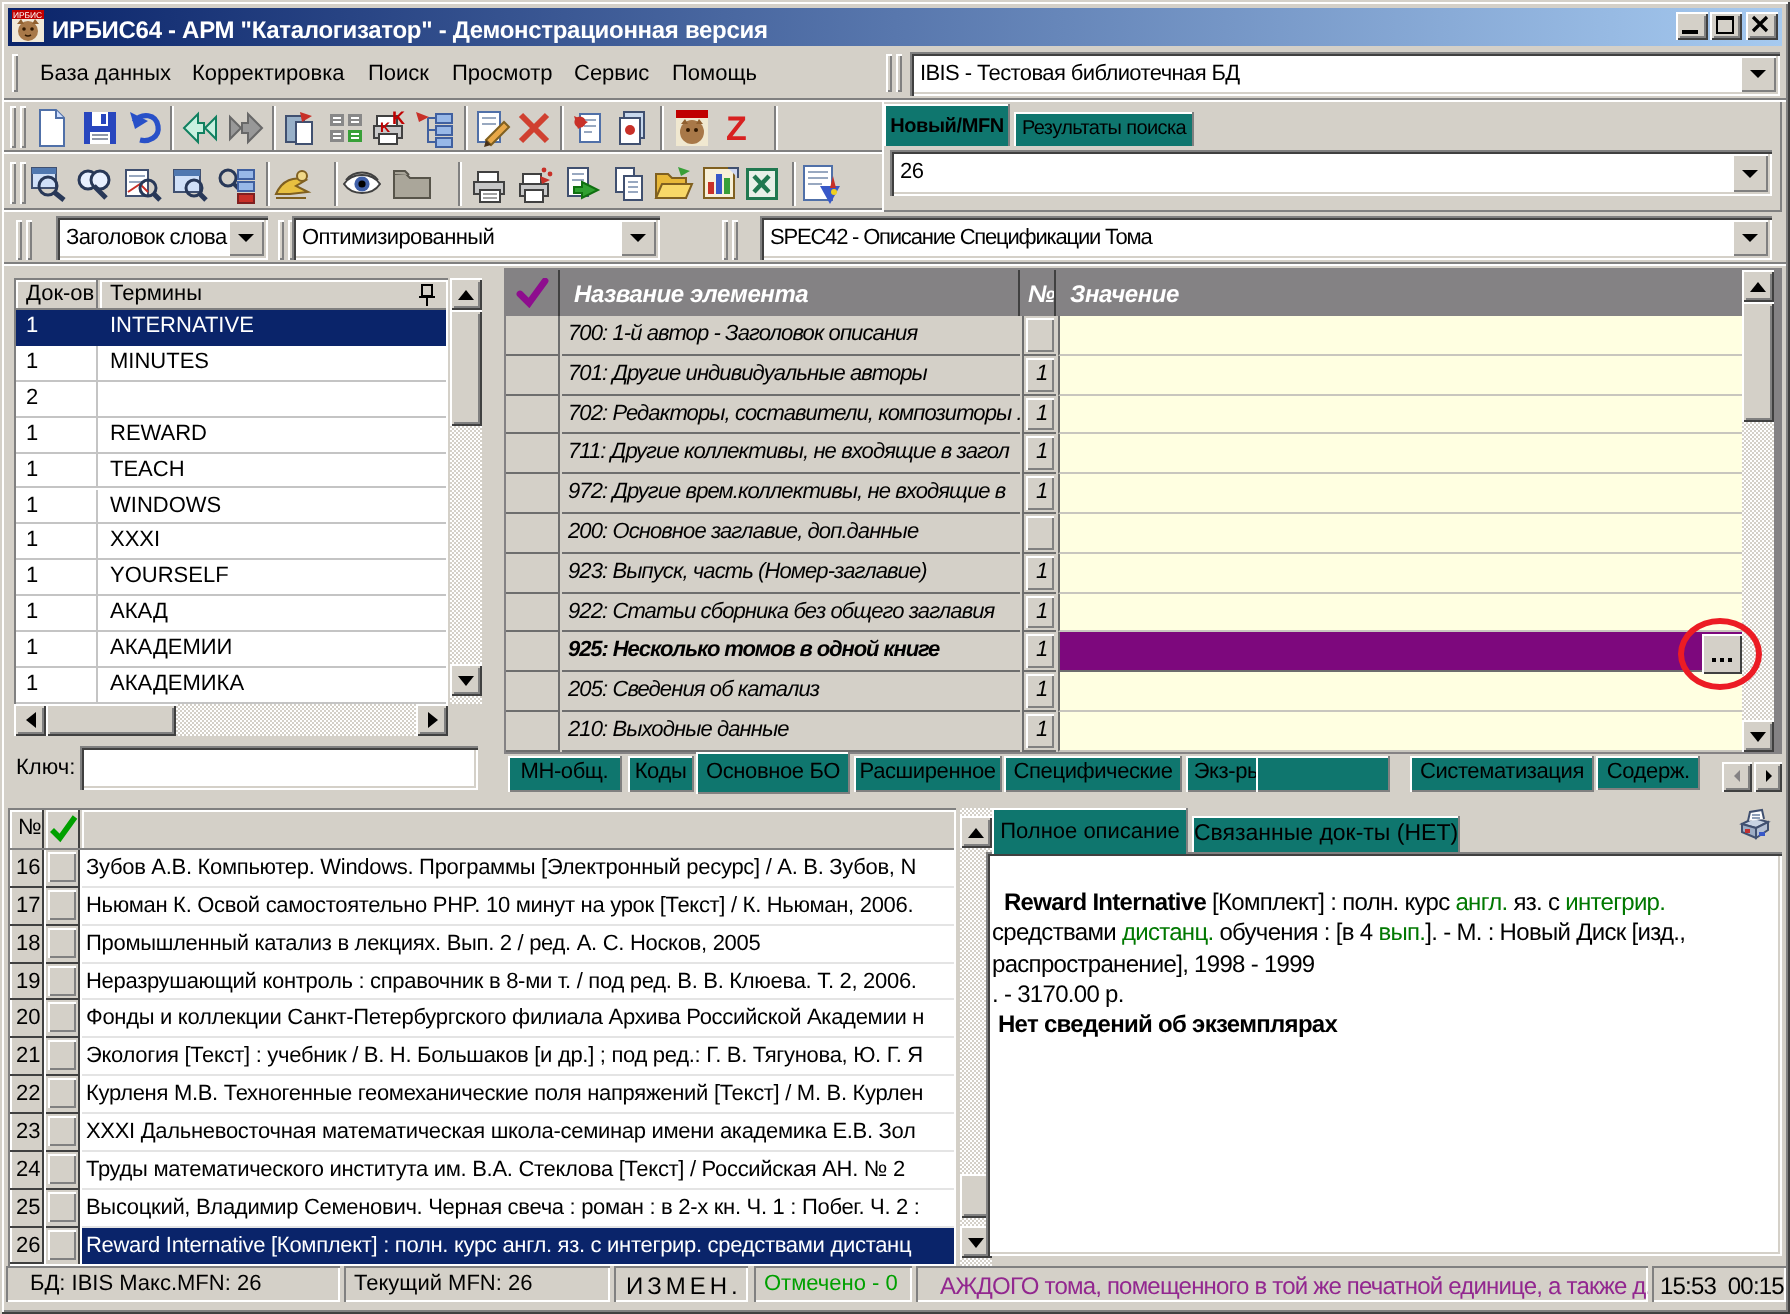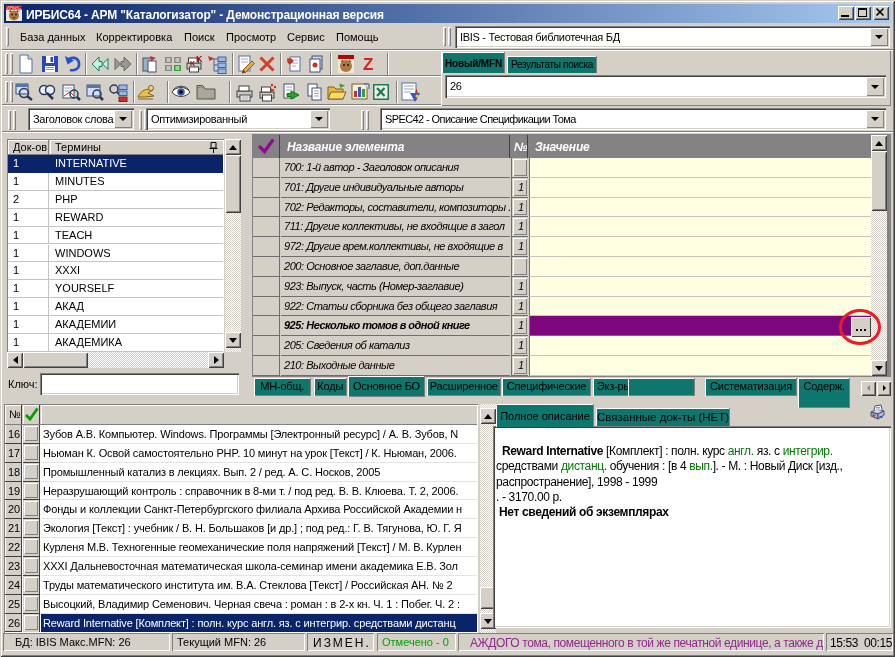--- a/index.html
+++ b/index.html
@@ -372,21 +372,20 @@
         <div class="cell" style="left:42px;right:0;padding:2px 0 0 5px;border-bottom:1px solid #C4C4C4;">INTERNATIVE</div>
         <div class="abs" style="left:0;right:0;bottom:0;height:1px;background:#0A246A;"></div>
       </div>
       <div class="abs" style="left:1px;top:33.9px;right:1px;height:17.9px;">
         <div class="cell" style="left:0;width:41px;padding:2px 0 0 5px;border-right:1px solid #C4C4C4;">1</div>
         <div class="cell" style="left:42px;right:0;padding:2px 0 0 5px;border-bottom:1px solid #C4C4C4;">MINUTES</div>
         <div class="abs" style="left:0;right:0;bottom:0;height:1px;background:#C4C4C4;"></div>
       </div>
       <div class="abs" style="left:1px;top:51.8px;right:1px;height:17.9px;">
         <div class="cell" style="left:0;width:41px;padding:2px 0 0 5px;border-right:1px solid #C4C4C4;">2</div>
-        <div class="cell" style="left:42px;right:0;padding:2px 0 0 5px;border-bottom:1px solid #C4C4C4;">PHP</div>
         <div class="abs" style="left:0;right:0;bottom:0;height:1px;background:#C4C4C4;"></div>
       </div>
       <div class="abs" style="left:1px;top:69.7px;right:1px;height:17.9px;">
         <div class="cell" style="left:0;width:41px;padding:2px 0 0 5px;border-right:1px solid #C4C4C4;">1</div>
         <div class="cell" style="left:42px;right:0;padding:2px 0 0 5px;border-bottom:1px solid #C4C4C4;">REWARD</div>
         <div class="abs" style="left:0;right:0;bottom:0;height:1px;background:#C4C4C4;"></div>
       </div>
       <div class="abs" style="left:1px;top:87.6px;right:1px;height:17.9px;">
         <div class="cell" style="left:0;width:41px;padding:2px 0 0 5px;border-right:1px solid #C4C4C4;">1</div>
         <div class="cell" style="left:42px;right:0;padding:2px 0 0 5px;border-bottom:1px solid #C4C4C4;">TEACH</div>
@@ -557,21 +556,21 @@
   <div class="sbtn" style="left:0;top:16px;width:16px;height:60px;"></div>
 </div>
 <div class="tab" style="left:253.6px;top:378px;width:57.2px;height:18px;padding-top:2px;font-size:11px;letter-spacing:-0.2px;box-shadow:inset 1px 0 0 #fff, inset -1px 0 0 #808080, inset 0 1px 0 #fff, inset 0 -1px 0 #808080;">МН-общ.</div>
 <div class="tab" style="left:314px;top:378px;width:32.5px;height:18px;padding-top:2px;font-size:11px;letter-spacing:-0.2px;box-shadow:inset 1px 0 0 #fff, inset -1px 0 0 #808080, inset 0 1px 0 #fff, inset 0 -1px 0 #808080;">Коды</div>
 <div class="tab" style="left:348px;top:376px;width:77px;height:21px;padding-top:4px;font-size:11px;letter-spacing:-0.2px;z-index:2;box-shadow:inset 1px 0 0 #fff, inset -1px 0 0 #808080, inset 0 1px 0 #fff, inset 0 -1px 0 #808080;">Основное БО</div>
 <div class="tab" style="left:427px;top:378px;width:73.6px;height:18px;padding-top:2px;font-size:11px;letter-spacing:-0.2px;box-shadow:inset 1px 0 0 #fff, inset -1px 0 0 #808080, inset 0 1px 0 #fff, inset 0 -1px 0 #808080;">Расширенное</div>
 <div class="tab" style="left:502.3px;top:378px;width:88.5px;height:18px;padding-top:2px;font-size:11px;letter-spacing:-0.2px;box-shadow:inset 1px 0 0 #fff, inset -1px 0 0 #808080, inset 0 1px 0 #fff, inset 0 -1px 0 #808080;">Специфические</div>
 <div class="tab" style="left:592.6px;top:378px;width:42.9px;height:18px;padding-top:2px;font-size:11px;letter-spacing:-0.2px;box-shadow:inset 1px 0 0 #fff, inset -1px 0 0 #808080, inset 0 1px 0 #fff, inset 0 -1px 0 #808080;">Экз-ры</div>
 <div class="tab" style="left:628px;top:378px;width:67px;height:18px;padding-top:17px;font-size:11px;letter-spacing:-0.2px;box-shadow:inset 1px 0 0 #fff, inset -1px 0 0 #808080, inset 0 1px 0 #fff, inset 0 -1px 0 #808080;">Технология</div>
 <div class="tab" style="left:705px;top:378px;width:92px;height:18px;padding-top:2px;font-size:11px;letter-spacing:-0.2px;box-shadow:inset 1px 0 0 #fff, inset -1px 0 0 #808080, inset 0 1px 0 #fff, inset 0 -1px 0 #808080;">Систематизация</div>
-<div class="tab" style="left:798px;top:378px;width:52.3px;height:30px;padding-top:2px;font-size:11px;letter-spacing:-0.2px;box-shadow:inset 1px 0 0 #fff, inset -1px 0 0 #808080, inset 0 1px 0 #fff, inset 0 -1px 0 #808080;">Содерж.</div>
+<div class="tab" style="left:798px;top:378px;width:52.3px;height:17px;padding-top:2px;font-size:11px;letter-spacing:-0.2px;box-shadow:inset 1px 0 0 #fff, inset -1px 0 0 #808080, inset 0 1px 0 #fff, inset 0 -1px 0 #808080;">Содерж.</div>
 <div class="sbtn" style="left:861px;top:381px;width:15px;height:15px;">
     <div class="arr lf" style="border-width:3.5px;border-right-color:#848284;margin:-3.5px 0 0 -5px;"></div>
   </div>
 <div class="sbtn" style="left:877px;top:381px;width:14px;height:15px;">
     <div class="arr rt" style="border-width:3.5px;border-left-color:#000;margin:-3.5px 0 0 -1px;"></div>
   </div>
 
 <div class="abs sunken" style="left:4px;top:404px;width:474px;height:229px;background:#fff;">
   <div class="abs" style="left:1px;top:1px;right:1px;height:20px;background:#D4D0C8;border-bottom:1px solid #808080;">
     <div class="cell" style="left:0;width:17px;padding:3px 0 0 4px;border-right:1px solid #404040;box-shadow:inset 1px 1px 0 #fff;">№</div>

